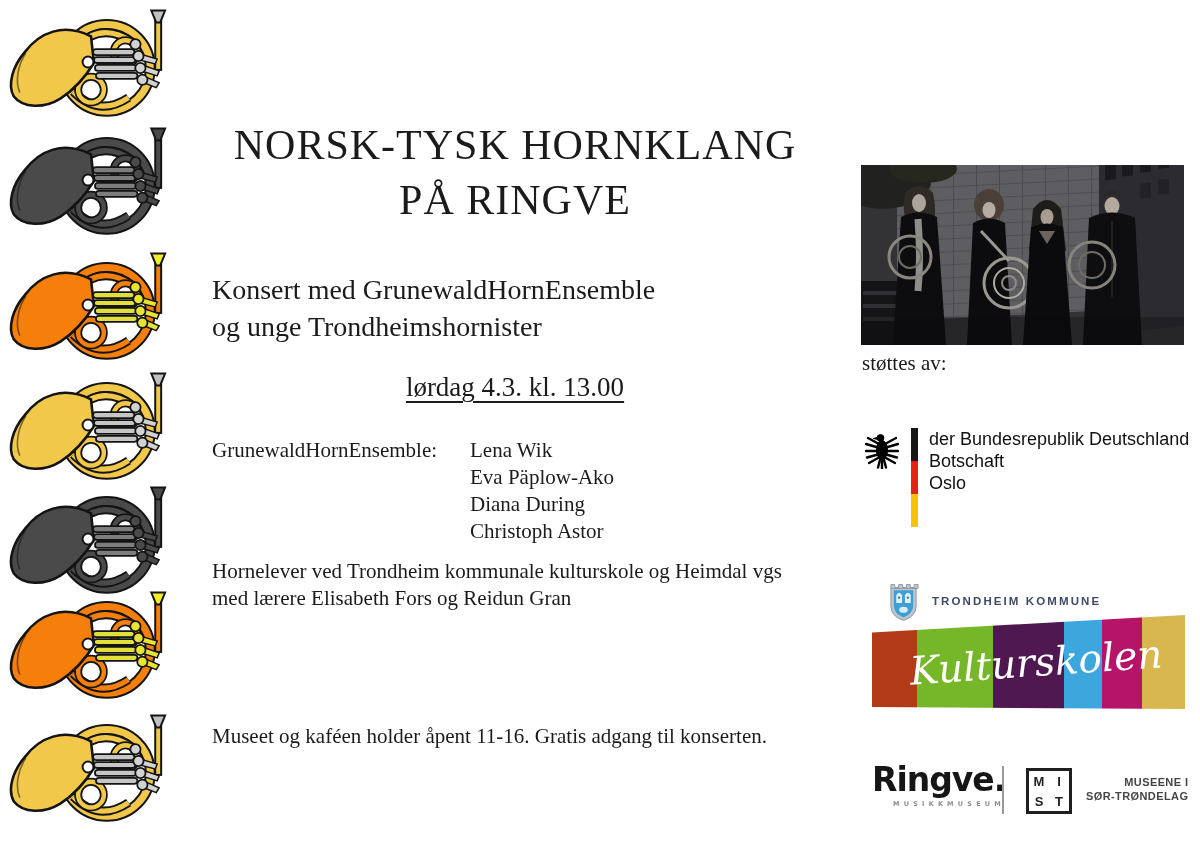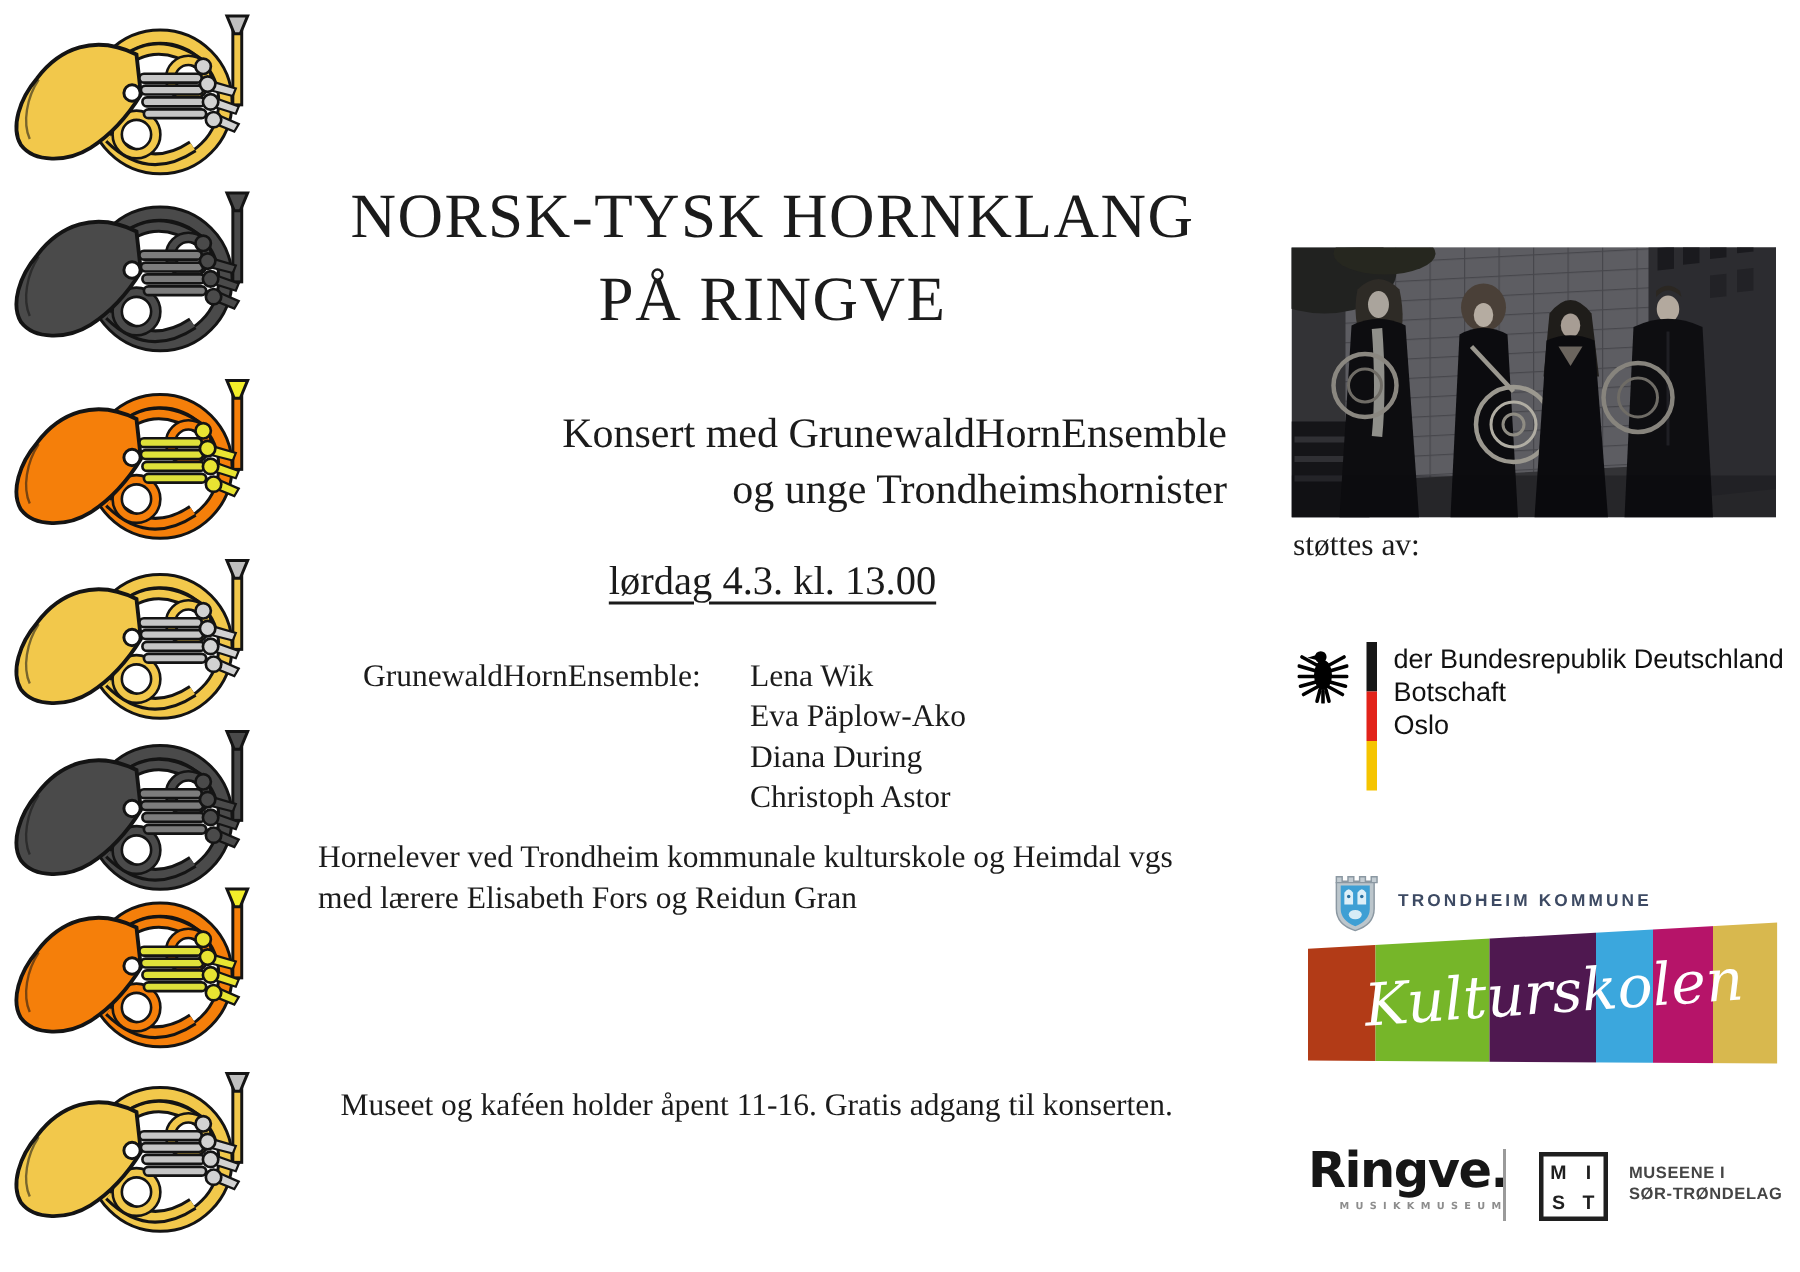--- a/index.html
+++ b/index.html
@@ -7,30 +7,30 @@
         font-family:"Liberation Serif", serif;color:#1b1b1b;padding-left:32px;}
 
   
   .horn-col{position:absolute;left:6px;top:0;width:176px;height:848px;}
   .horn-svg{position:absolute;width:168px;height:112px;}
 
   
   .center{position:absolute;left:212px;top:0;width:606px;height:848px;}
   .title{position:absolute;top:118px;left:0;width:100%;text-align:center;
          font-size:42px;line-height:1.32;letter-spacing:1px;}
-  .subtitle{position:absolute;top:272px;left:0;width:100%;text-align:right;
+  .subtitle{position:absolute;top:272px;left:0;width:100%;text-align:left;
             font-size:28px;line-height:1.32;}
   .date-line{position:absolute;top:372px;left:0;width:100%;text-align:center;font-size:27px;
              text-decoration:underline;text-underline-offset:5px;text-decoration-thickness:2px;}
-  .ensemble-row{position:absolute;top:437px;left:0;display:flex;font-size:21px;line-height:1.28;margin-left:30px;}
+  .ensemble-row{position:absolute;top:437px;left:0;display:flex;font-size:21px;line-height:1.28;}
   .ensemble-label{flex:0 0 258px;}
   .para{position:absolute;left:0;width:600px;font-size:21px;line-height:1.3;}
   .para-students{top:558px;}
   .para-works{top:628px;}
-  .para-info{top:723px;width:640px;white-space:nowrap;margin-left:15px;}
+  .para-info{top:723px;width:640px;white-space:nowrap;}
 
   
   .photo{position:absolute;left:861px;top:165px;width:323px;height:180px;display:block;}
   .photo-caption{position:absolute;left:862px;top:349px;font-size:21px;line-height:1.36;}
 
   .embassy{position:absolute;left:865px;top:428px;display:flex;align-items:flex-start;}
   .eagle{width:34px;height:40px;margin-top:1px;}
   .flag{width:7px;height:99px;margin-left:12px;display:flex;flex-direction:column;}
   .flag div{flex:1;}
   .embassy-text{margin-left:11px;font-family:"Liberation Sans",sans-serif;font-size:18px;
@@ -47,21 +47,21 @@
 
   .ringve-mark{position:absolute;left:872px;top:760px;font-family:"DejaVu Sans",sans-serif;
                font-weight:bold;font-size:33px;letter-spacing:-1px;color:#161616;text-align:center;}
   .ringve-sub{position:absolute;left:893px;top:800px;font-family:"DejaVu Sans",sans-serif;
               font-size:6.5px;letter-spacing:4.2px;color:#8d8d8d;font-weight:bold;}
   .logo-divider{position:absolute;left:1002px;top:766px;width:2px;height:48px;background:#9a9a9a;}
   .mist-box{position:absolute;left:1026px;top:768px;width:40px;height:40px;border:3px solid #1f1f1f;
             display:grid;grid-template-columns:1fr 1fr;align-items:center;justify-items:center;
             font-family:"Liberation Sans",sans-serif;font-weight:bold;font-size:13px;color:#1f1f1f;}
   .mist-text{position:absolute;left:1086px;top:775px;font-family:"Liberation Sans",sans-serif;
-             font-weight:bold;font-size:11px;line-height:1.3;letter-spacing:0.4px;color:#454545;}
+             font-weight:bold;font-size:11px;line-height:1.3;letter-spacing:0.4px;color:#454545;text-align:right;}
   .hidden-defs{position:absolute;width:0;height:0;overflow:hidden;}
 </style>
 </head>
 <body>
 
 <svg class="hidden-defs" aria-hidden="true">
   <defs>
     <g id="horn-shape">
 
       <rect x="151" y="14" width="6" height="50" fill="var(--body)" stroke="#141414" stroke-width="2"></rect>

